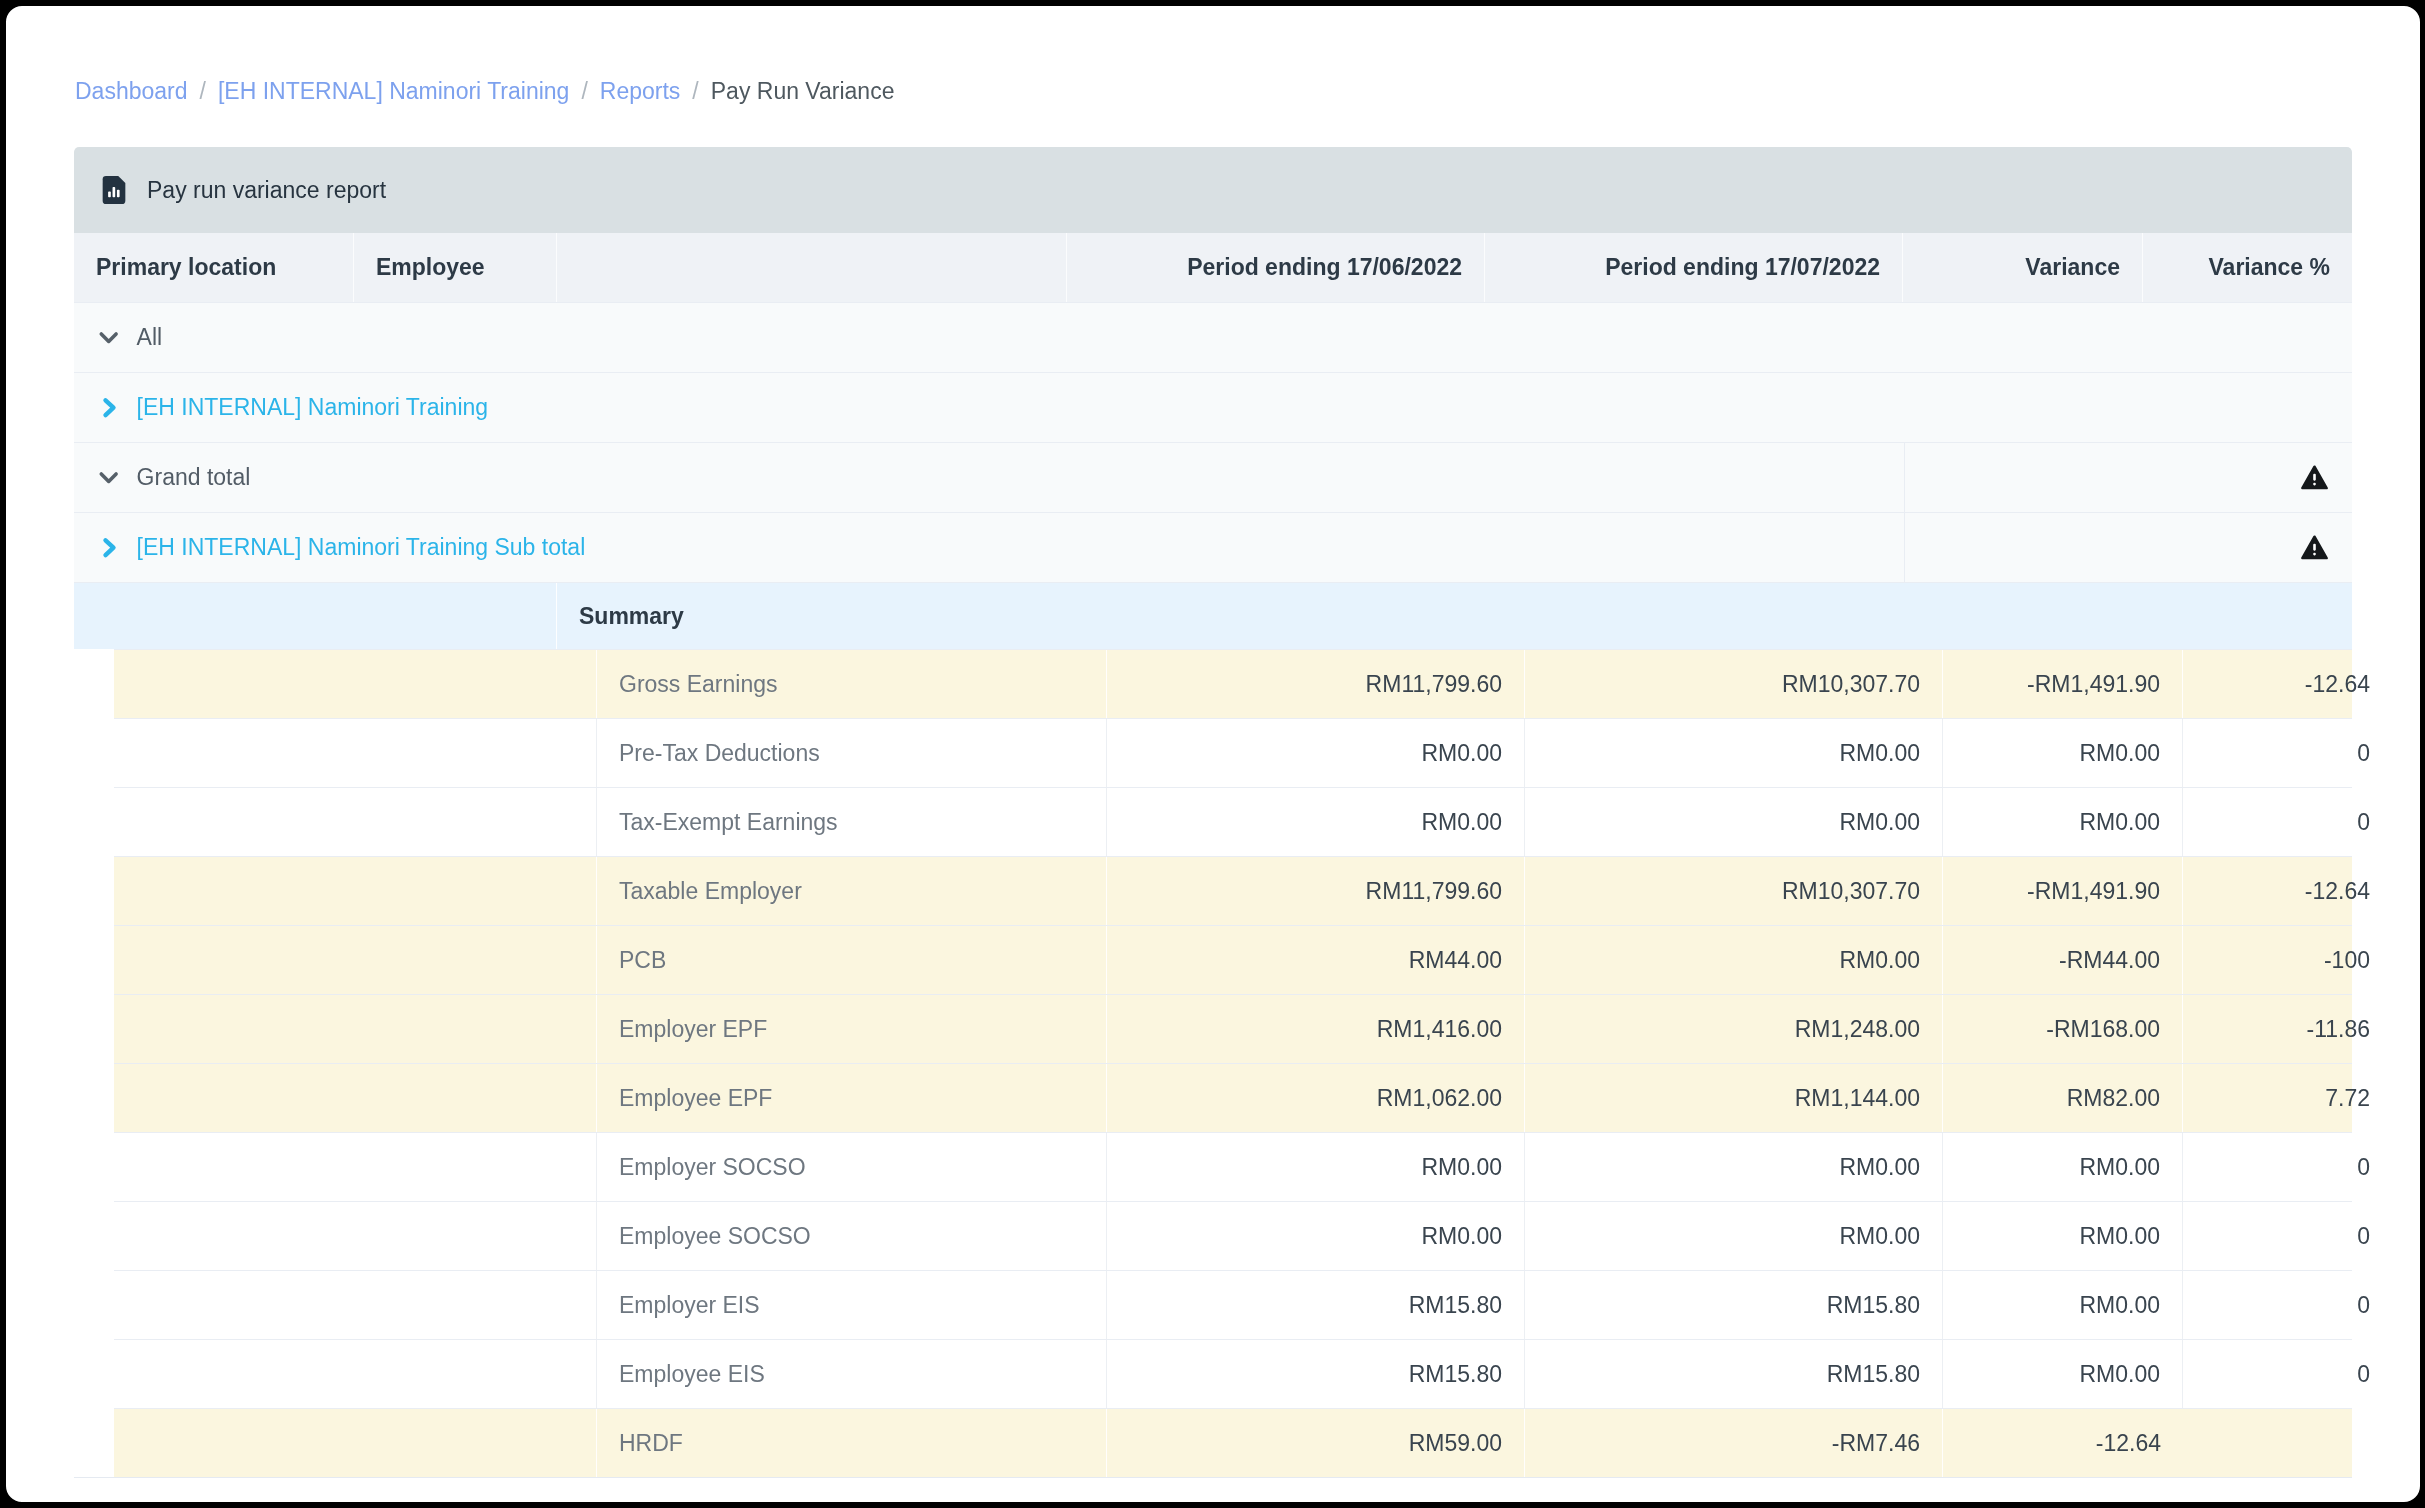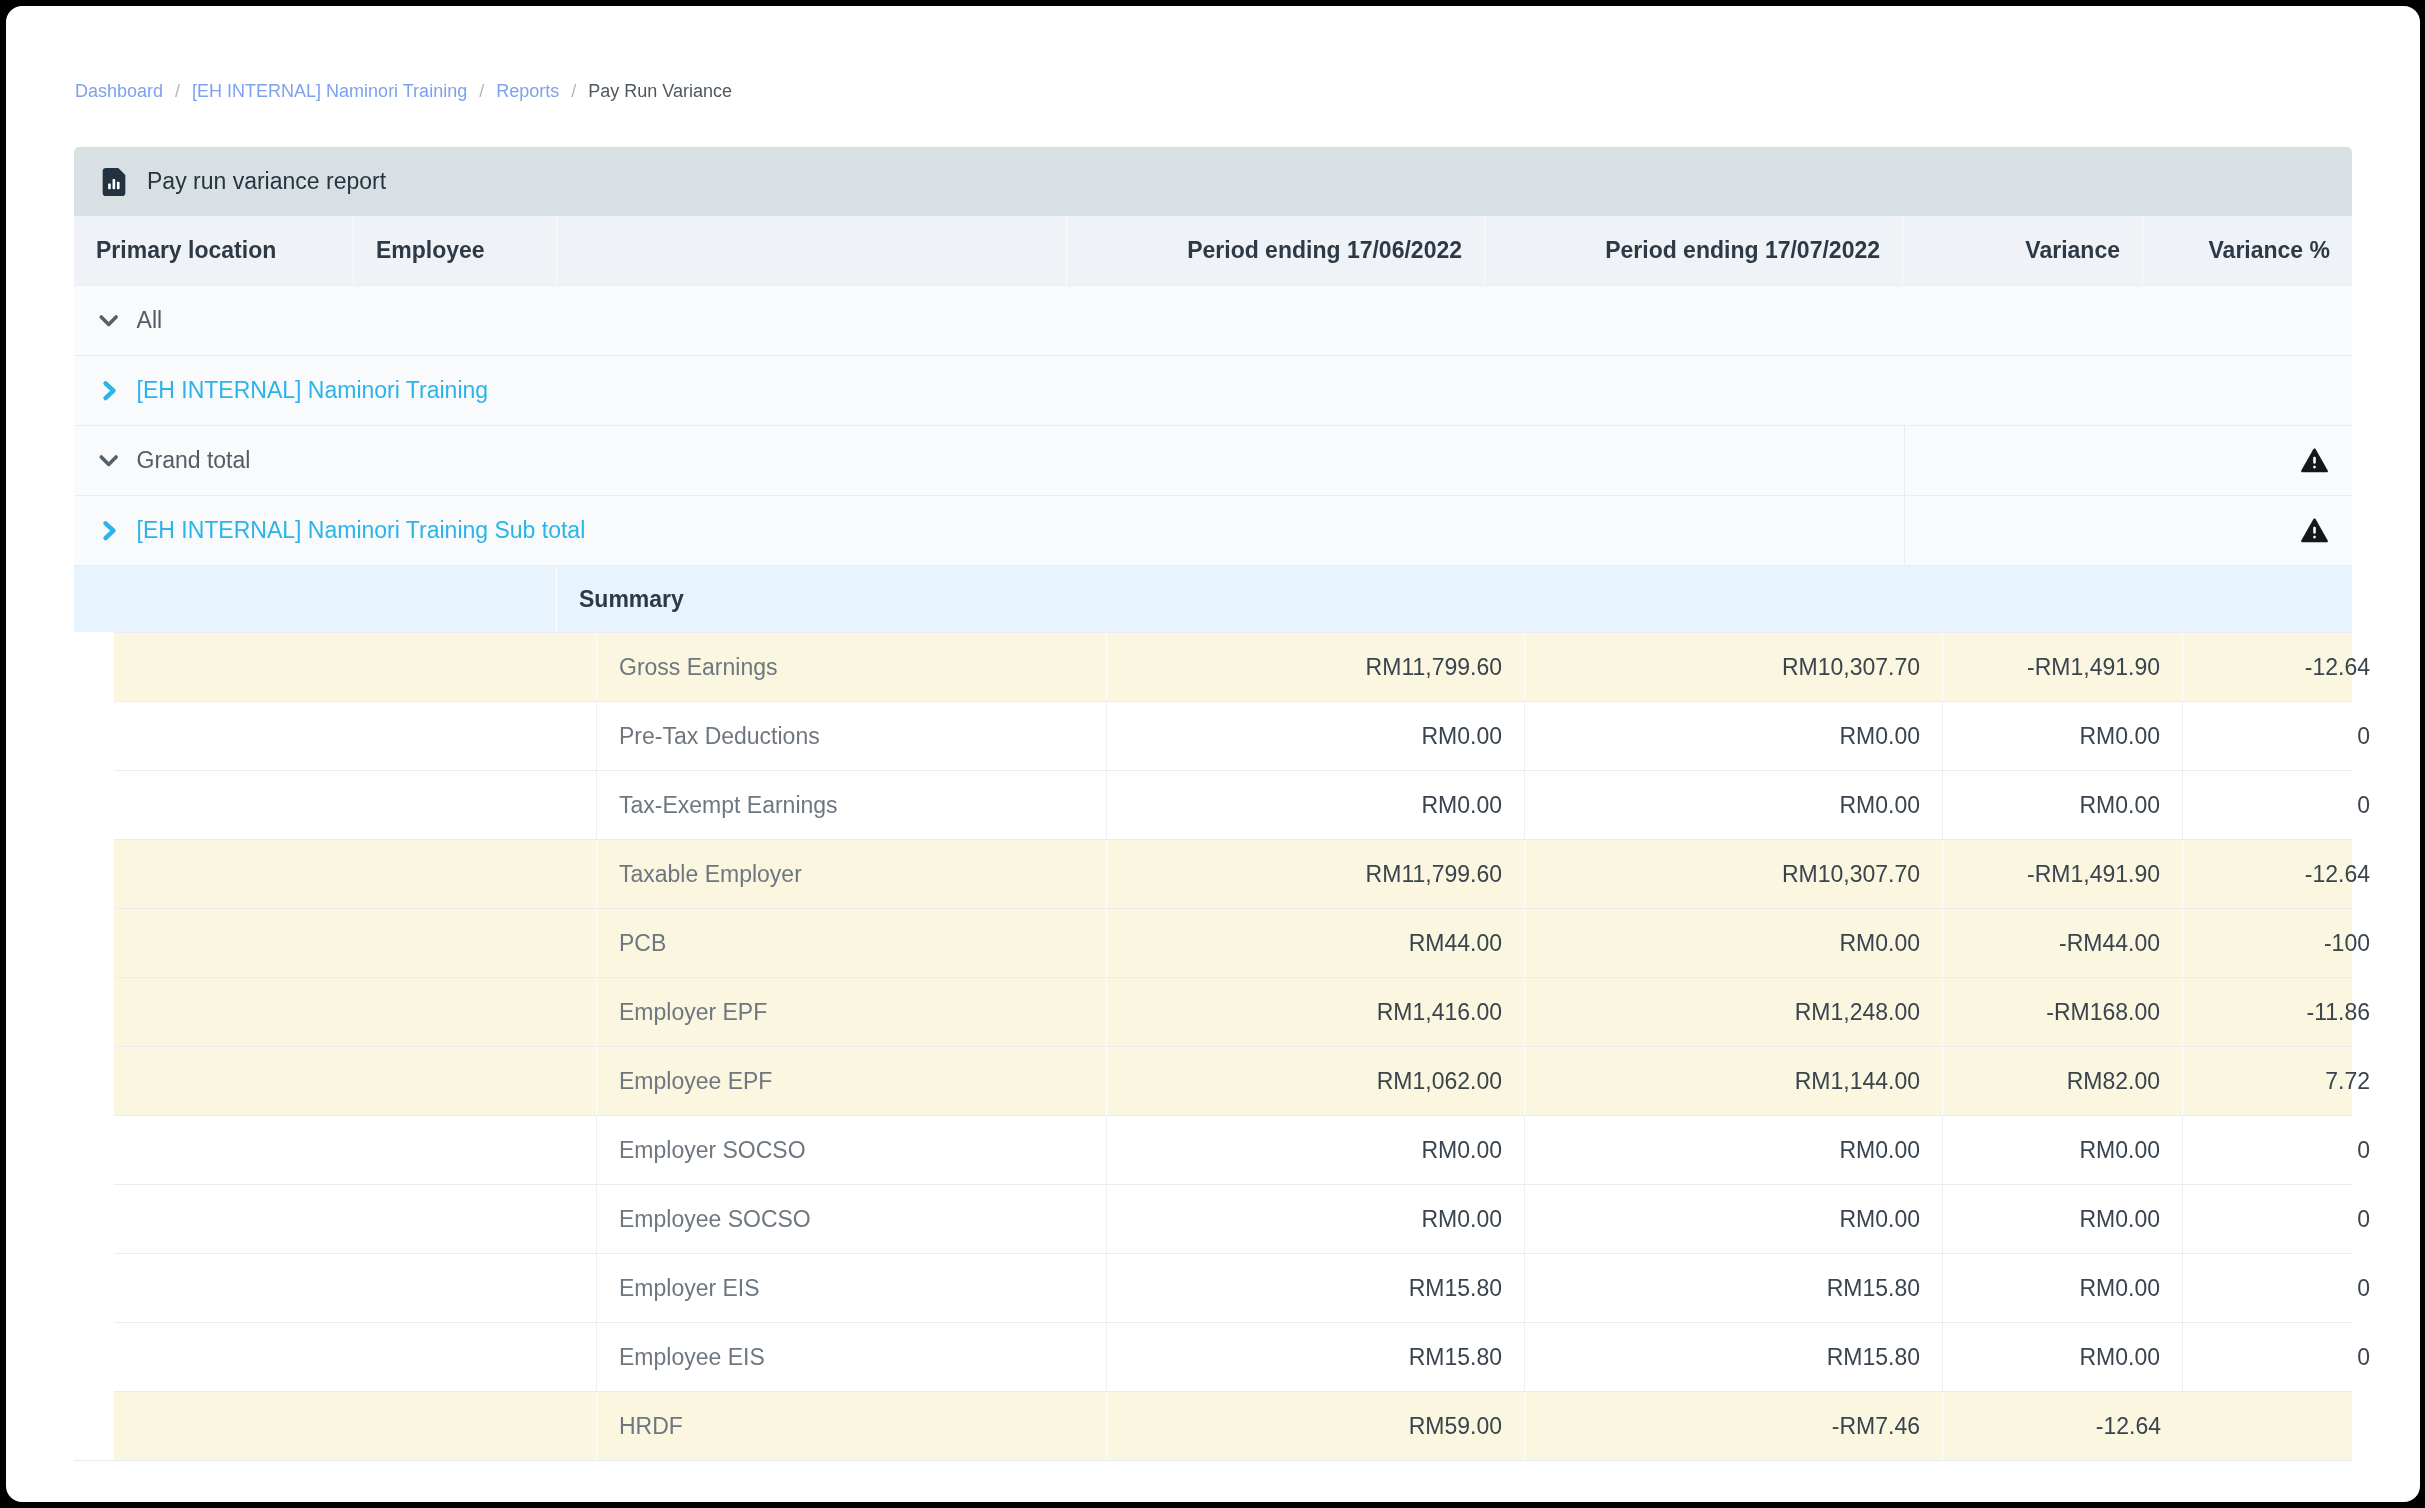--- a/index.html
+++ b/index.html
@@ -12,32 +12,32 @@
     background: #fff;
     border: 6.8px solid #000;
     border-radius: 22px;
     overflow: hidden;
   }
 
   
   .crumbs {
     display: flex; align-items: center; gap: 12px;
     margin: 71px 0 0 69px;
-    font-size: 18px; line-height: 29px;
+    font-size: 23px; line-height: 29px;
     white-space: nowrap;
   }
   .crumb { color: #7DA1EE; cursor: pointer; }
   .crumb--current { color: #4E585F; cursor: default; }
   .crumb-sep { color: #AEB6BE; }
 
   
   .report { margin: 41px 68px 0 68px; width: 2278px; font-size: 23px; }
 
   .report-bar {
-    height: 69px; background: #D9E0E3;
+    height: 86px; background: #D9E0E3;
     border-radius: 5.1px 5.1px 0 0;
     display: flex; align-items: center; gap: 17px;
     padding-left: 24px; color: #273440; font-weight: 500;
   }
 
   .cols {
     display: grid;
     grid-template-columns: 280px 203px 510px 418px 418px 240px 209px;
     height: 69px; background: #EFF2F6;
     font-weight: bold; color: #2D3A46;

